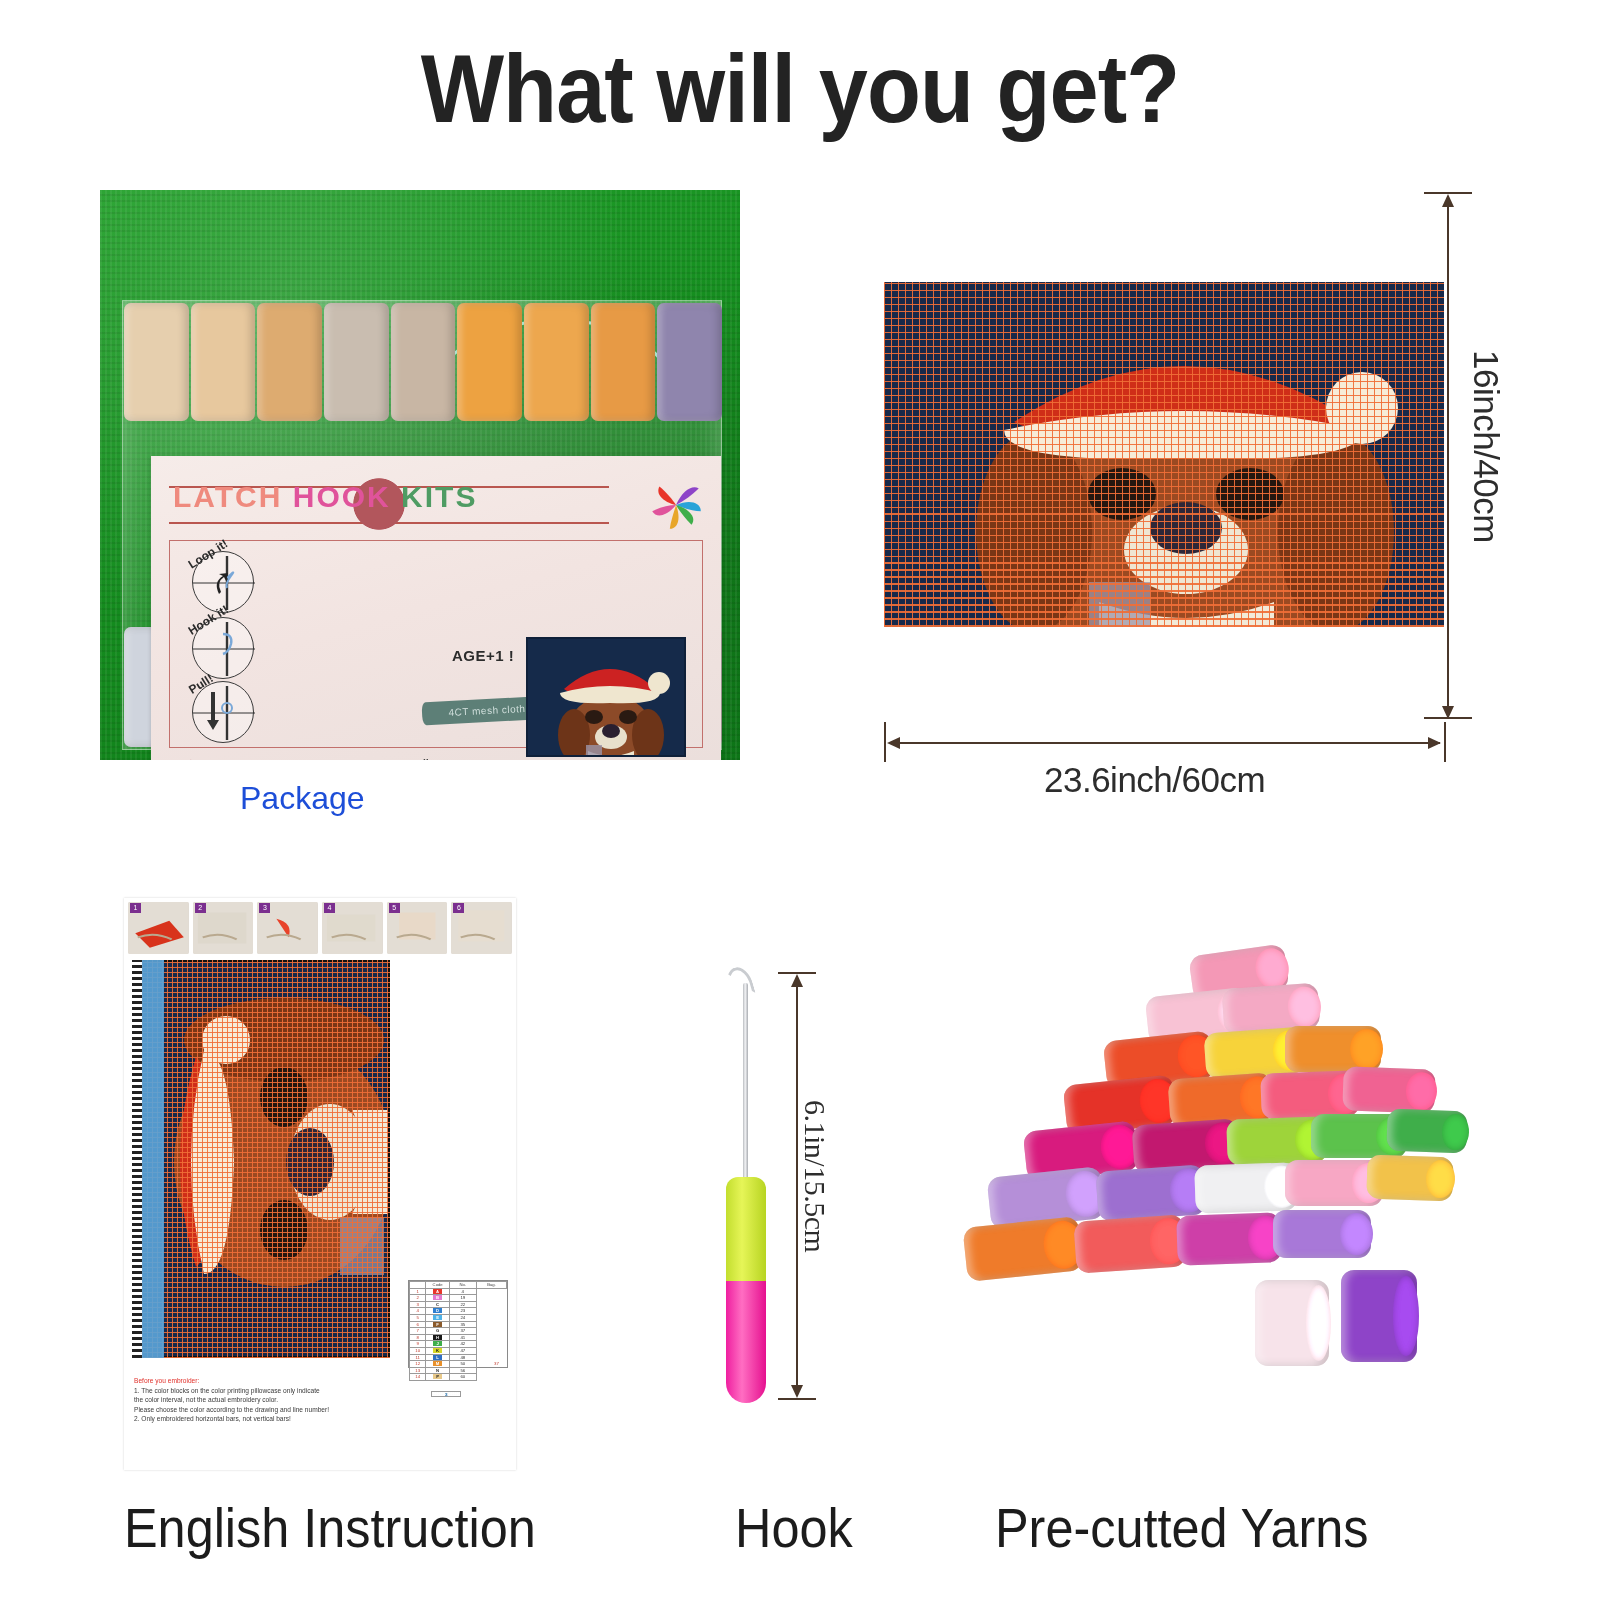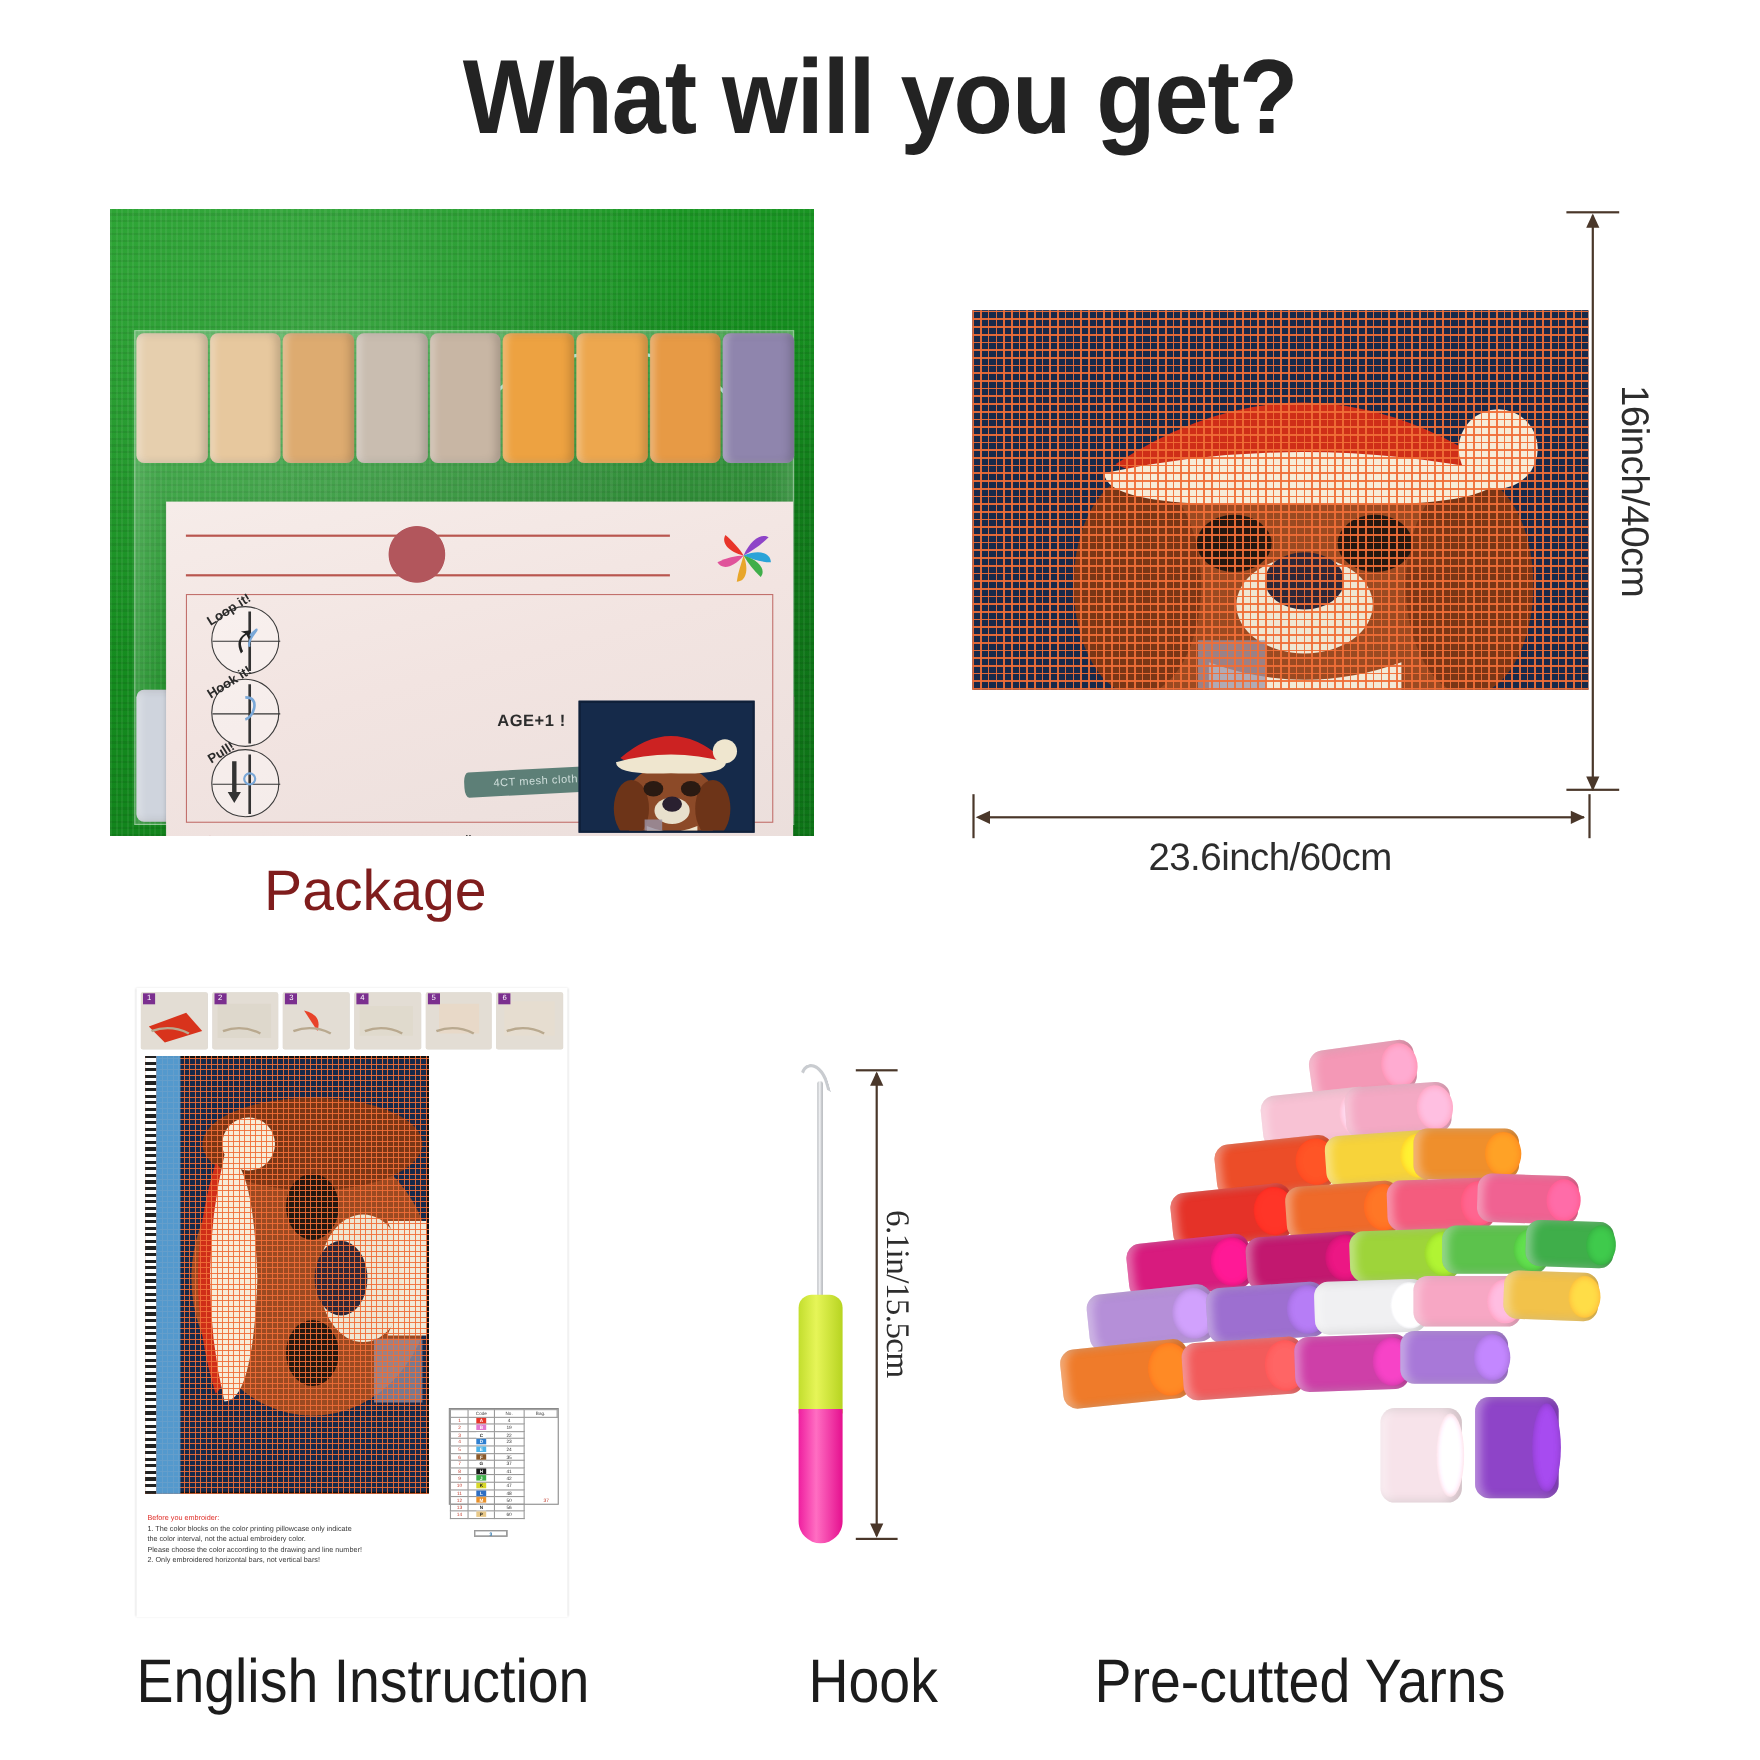--- a/index.html
+++ b/index.html
@@ -111,21 +111,21 @@
   .arrow-up, .arrow-down, .arrow-left, .arrow-right { position:absolute; width:0; height:0; }
   .arrow-up { border-left:6px solid transparent; border-right:6px solid transparent; border-bottom:13px solid #4a372a; }
   .arrow-down { border-left:6px solid transparent; border-right:6px solid transparent; border-top:13px solid #4a372a; }
   .arrow-left { border-top:6px solid transparent; border-bottom:6px solid transparent; border-right:13px solid #4a372a; }
   .arrow-right { border-top:6px solid transparent; border-bottom:6px solid transparent; border-left:13px solid #4a372a; }
   .dim-text-v { position:absolute; font-size:35px; color:#2d2d2d; white-space:nowrap;
     transform-origin: left top; transform: rotate(90deg); letter-spacing:-.5px; }
   .dim-text-h { position:absolute; font-size:35px; color:#2d2d2d; white-space:nowrap; letter-spacing:-.5px; }
 
   
-  .cap-package { position:absolute; left:240px; top:780px; font-size:52px; color:#7f1d1d; }
+  .cap-package { position:absolute; left:240px; top:780px; font-size:32px; color:#1d4ed8; }
   .cap-row { position:absolute; top:1495px; font-size:56px; color:#1c1c1c;
     font-family:"Liberation Sans Narrow","Liberation Sans",sans-serif;
     transform: scaleX(0.9); transform-origin:left top; white-space:nowrap; }
   .cap-english { left:124px; }
   .cap-hook { left:735px; }
   .cap-yarns { left:995px; }
 
   
   .sheet { position:absolute; left:124px; top:898px; width:392px; height:572px;
     background:#ffffff; box-shadow:0 0 2px rgba(0,0,0,.18); }
@@ -214,20 +214,25 @@
         <div class="yarn-bundle" style="background: rgb(208, 202, 190);"></div>
         <div class="yarn-bundle" style="background: rgb(198, 193, 182);"></div>
         <div class="yarn-bundle" style="background: rgb(183, 179, 171);"></div>
       </div>
 
     <div class="label-card">
       <div class="label-rule r1"></div>
       <div class="label-rule r2"></div>
       <div class="rosette"></div>
 
+      <div class="brand">
+        <span class="w1">LATCH</span>
+        <span class="w2">HOOK</span>
+        <span class="w3">KITS</span>
+      </div>
 
       <svg class="pinwheel" viewBox="0 0 60 60">
         <g transform="translate(30,30)">
           <path d="M0,0 C6,-14 16,-20 22,-16 C16,-10 8,-4 0,0Z" fill="#8e44c8"></path>
           <path d="M0,0 C14,-6 24,-2 24,6 C16,6 7,3 0,0Z" fill="#2aa3d8"></path>
           <path d="M0,0 C14,4 20,13 15,19 C9,13 4,7 0,0Z" fill="#3fae4a"></path>
           <path d="M0,0 C5,13 2,23 -6,23 C-5,15 -2,7 0,0Z" fill="#e8a62a"></path>
           <path d="M0,0 C-9,11 -19,13 -23,6 C-15,2 -7,0 0,0Z" fill="#e0539b"></path>
           <path d="M0,0 C-13,-3 -20,-11 -16,-18 C-9,-12 -3,-5 0,0Z" fill="#e8352a"></path>
         </g>

